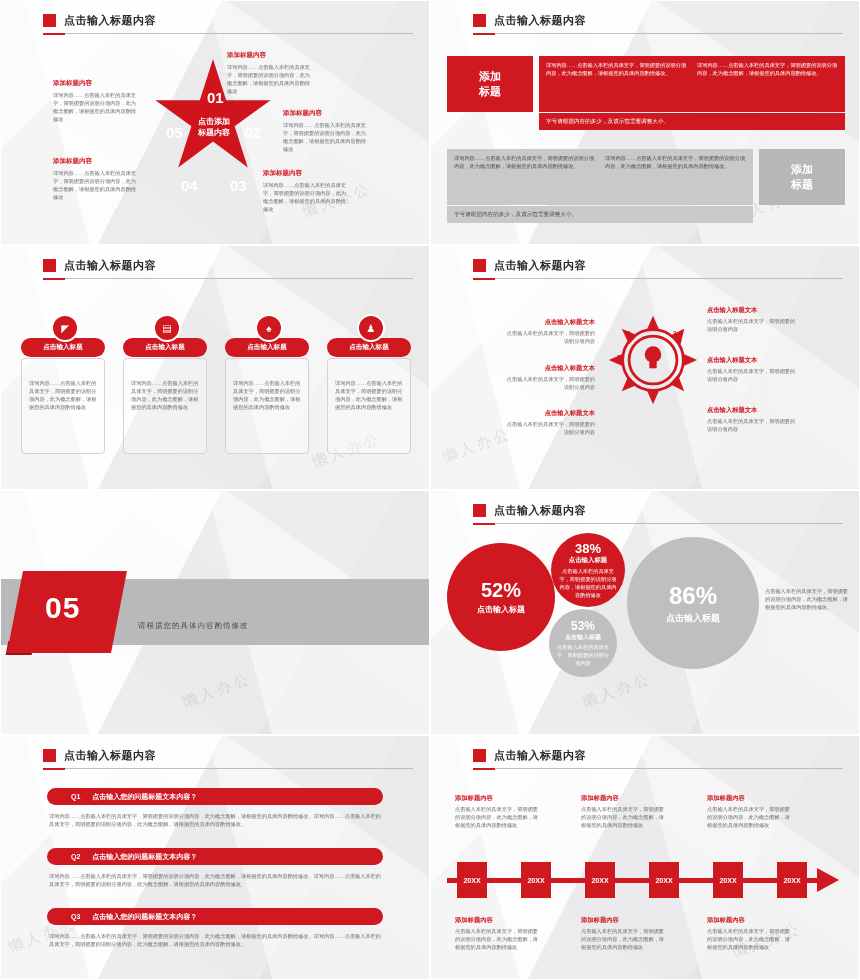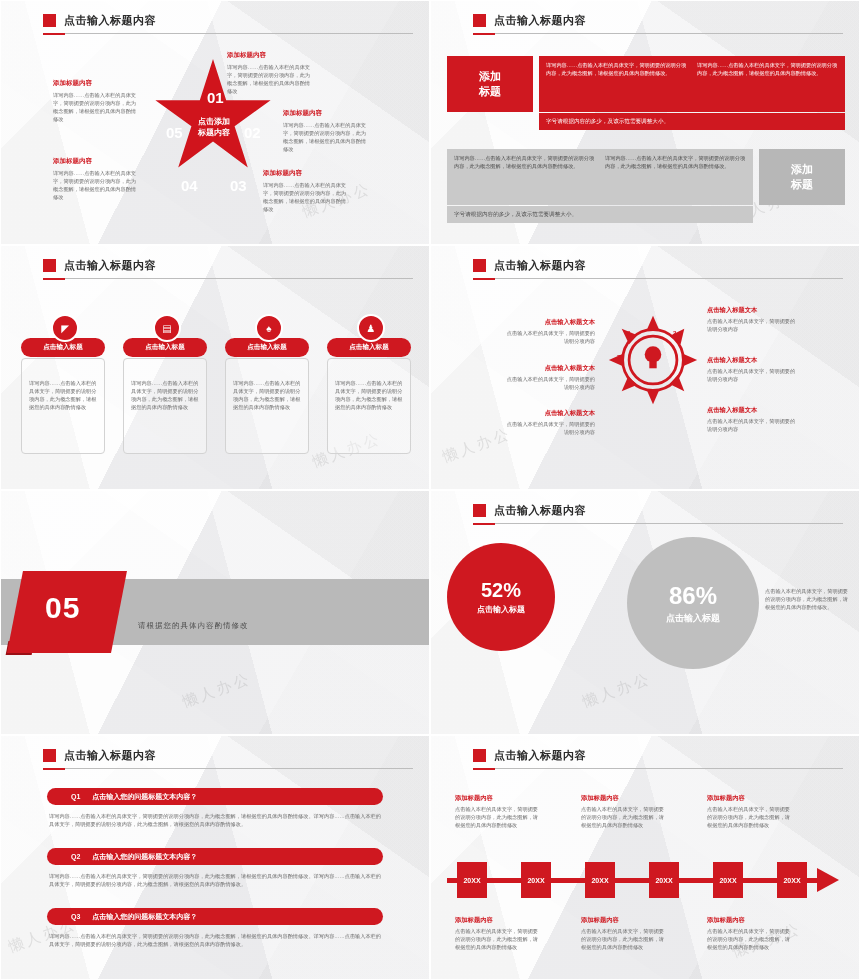--- a/index.html
+++ b/index.html
@@ -299,21 +299,31 @@
         <div class="hdr-t">点击输入标题内容</div>
       </div>
       <div class="hdr-line"></div>
     </div>
 
     <div class="bub" style="left:16px;top:52px;width:108px;height:108px;background:#cf1820;color:#fff;">
       <div style="font-size:20px;font-weight:bold;">52%</div>
       <div style="font-size:8px;font-weight:bold;margin-top:2px;">点击输入标题</div>
     </div>
 
-
+    <div class="bub" style="left:120px;top:42px;width:74px;height:74px;background:#cf1820;color:#fff;">
+      <div style="font-size:13px;font-weight:bold;">38%</div>
+      <div style="font-size:6.4px;font-weight:bold;">点击输入标题</div>
+      <div class="tiny-w" style="width:60px;margin-top:2px;">点击输入本栏的具体文字，简明扼要的说明分项内容，请根据您的具体内容酌情修改</div>
+    </div>
+
+    <div class="bub" style="left:118px;top:118px;width:68px;height:68px;background:#bfbfbf;color:#fff;">
+      <div style="font-size:12px;font-weight:bold;">53%</div>
+      <div style="font-size:6px;font-weight:bold;">点击输入标题</div>
+      <div class="tiny-w" style="width:54px;margin-top:1px;">点击输入本栏的具体文字，简明扼要的说明分项内容</div>
+    </div>
 
     <div class="bub" style="left:196px;top:46px;width:132px;height:132px;background:#bfbfbf;color:#fff;">
       <div style="font-size:24px;font-weight:bold;">86%</div>
       <div style="font-size:9px;font-weight:bold;margin-top:2px;">点击输入标题</div>
     </div>
 
     <div class="tiny" style="position:absolute;left:334px;top:96px;width:84px;">点击输入本栏的具体文字，简明扼要的说明分项内容，此为概念图解，请根据您的具体内容酌情修改。</div>
   </div>
 
   <div class="slide">

